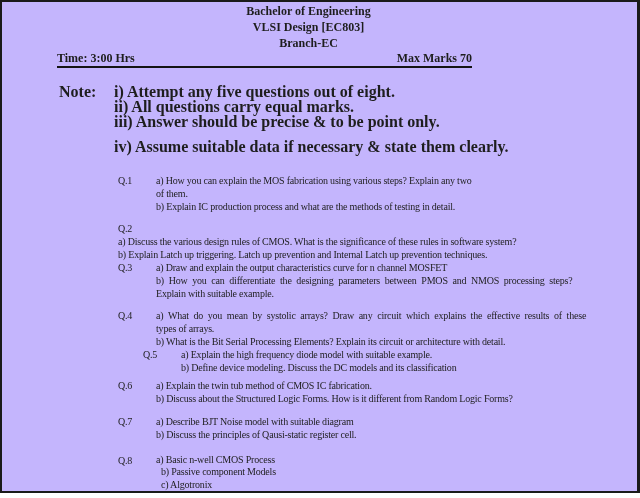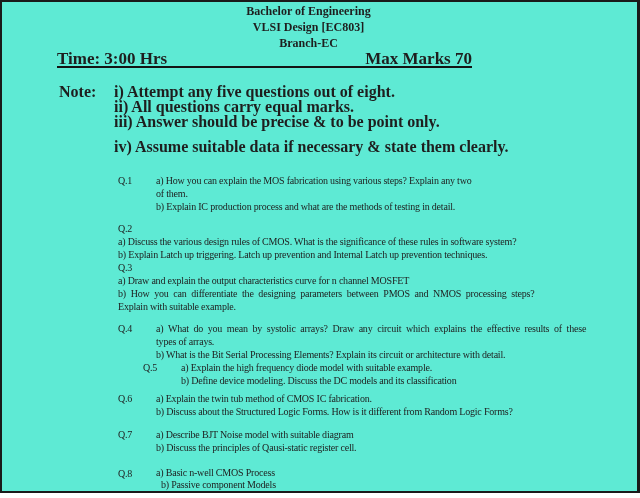--- a/index.html
+++ b/index.html
@@ -9,41 +9,41 @@
     font-family: "Liberation Serif", "DejaVu Serif", serif;
   }
   .page {
     position: relative;
     box-sizing: border-box;
     width: 640px;
     height: 493px;
     border: 2px solid #1a1a1a;
     border-right-width: 3px;
     border-bottom-width: 2px;
-    background: #5eead4;
+    background: #c4b5fd;
     color: #1e1e1e;
     overflow: hidden;
   }
   .header {
     margin-top: 1px;
     padding-right: 22px;
     text-align: center;
     font-weight: bold;
     font-size: 12px;
     line-height: 16px;
     white-space: nowrap;
   }
   .time-row {
     margin-left: 55px;
     margin-top: 1px;
     width: 415px;
     display: flex;
     justify-content: space-between;
     font-weight: bold;
-    font-size: 17px;
+    font-size: 12px;
     line-height: 13px;
     padding-bottom: 1px;
     border-bottom: 2px solid #141414;
     white-space: nowrap;
   }
   .note {
     display: flex;
     margin-left: 57px;
     margin-top: 16px;
     font-weight: bold;
@@ -60,21 +60,21 @@
     margin-left: 80px;
     font-size: 10px;
     letter-spacing: -0.2px;
     line-height: 13px;
   }
   .qno { width: 38px; flex: none; }
   .qtext { width: 456px; flex: none; }
   .qline { white-space: nowrap; }
   .qline.just { word-spacing: 2.4px; }
   .q2 { margin-top: 9px; flex-direction: column; }
-  .q3 { margin-top: 0; flex-direction: column; }
+  .q3 { margin-top: 0; }
   .q4 { margin-top: 9px; }
   .q5 { margin-top: 0; justify-content: flex-end; }
   .q6 { margin-top: 5px; }
   .q7 { margin-top: 10px; }
   .q8 { margin-top: 13px; }
   .q8 .qline { line-height: 12.4px; }
   .q8 .qline:not(:first-child) { padding-left: 5px; }
 </style>
 </head>
 <body>

